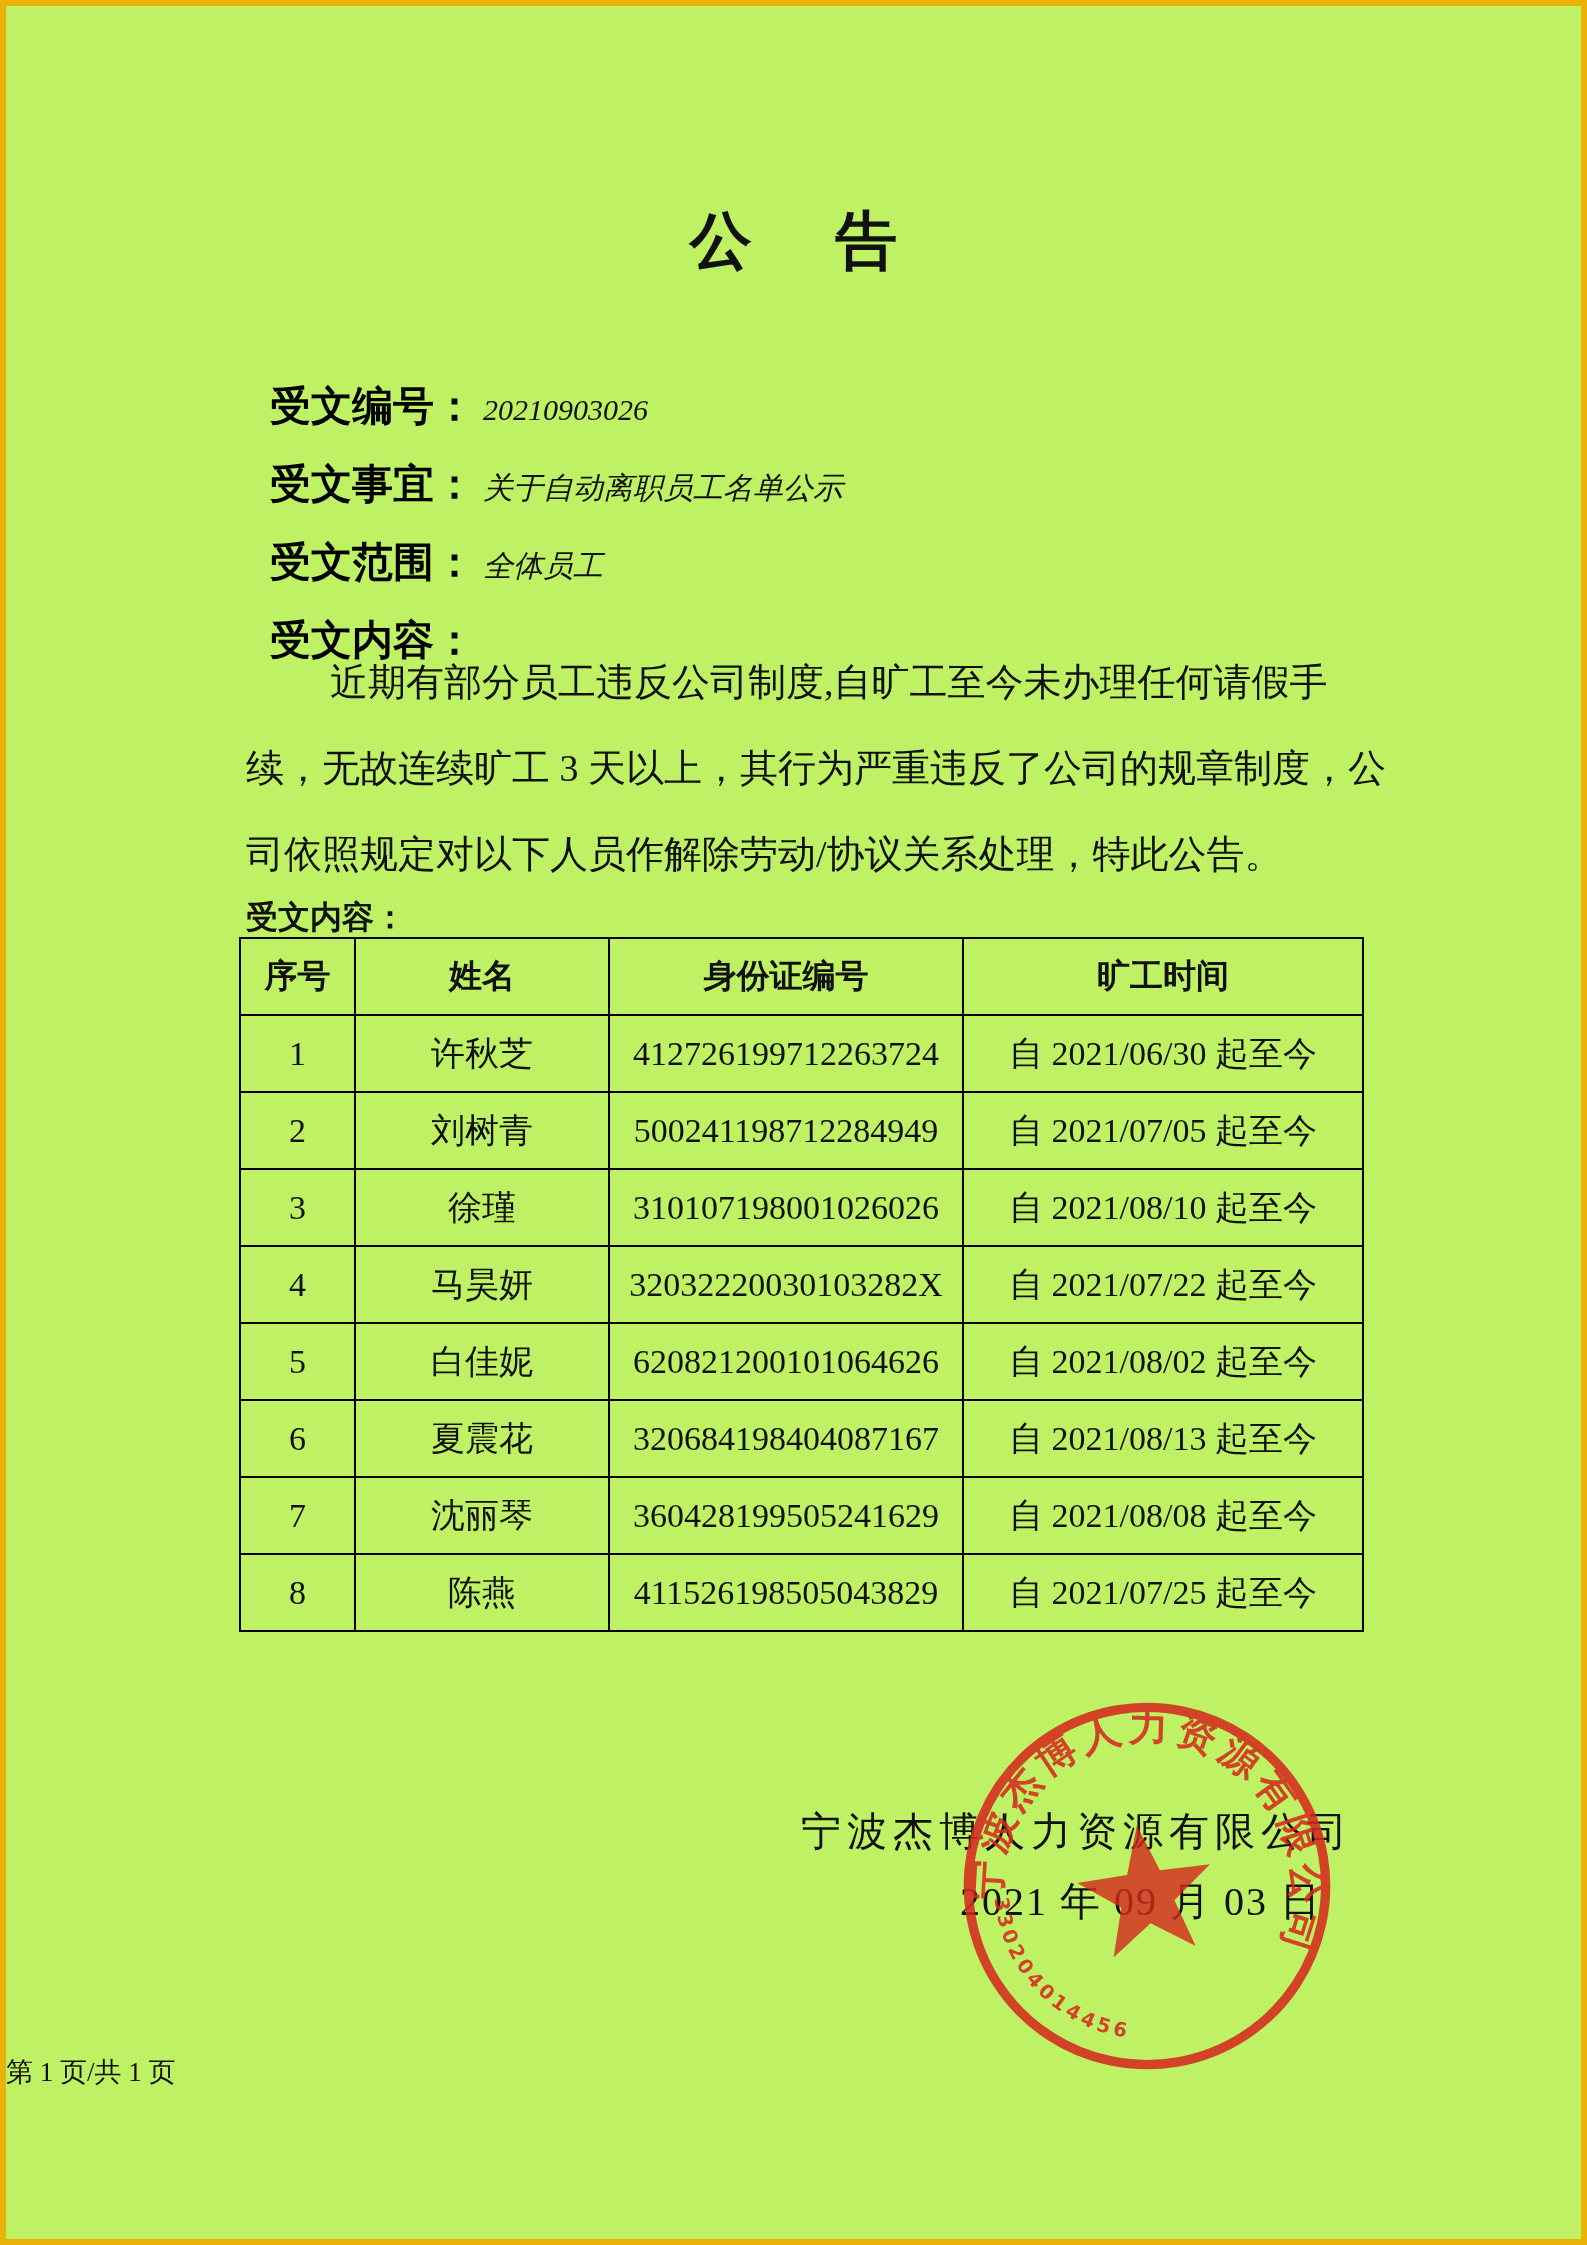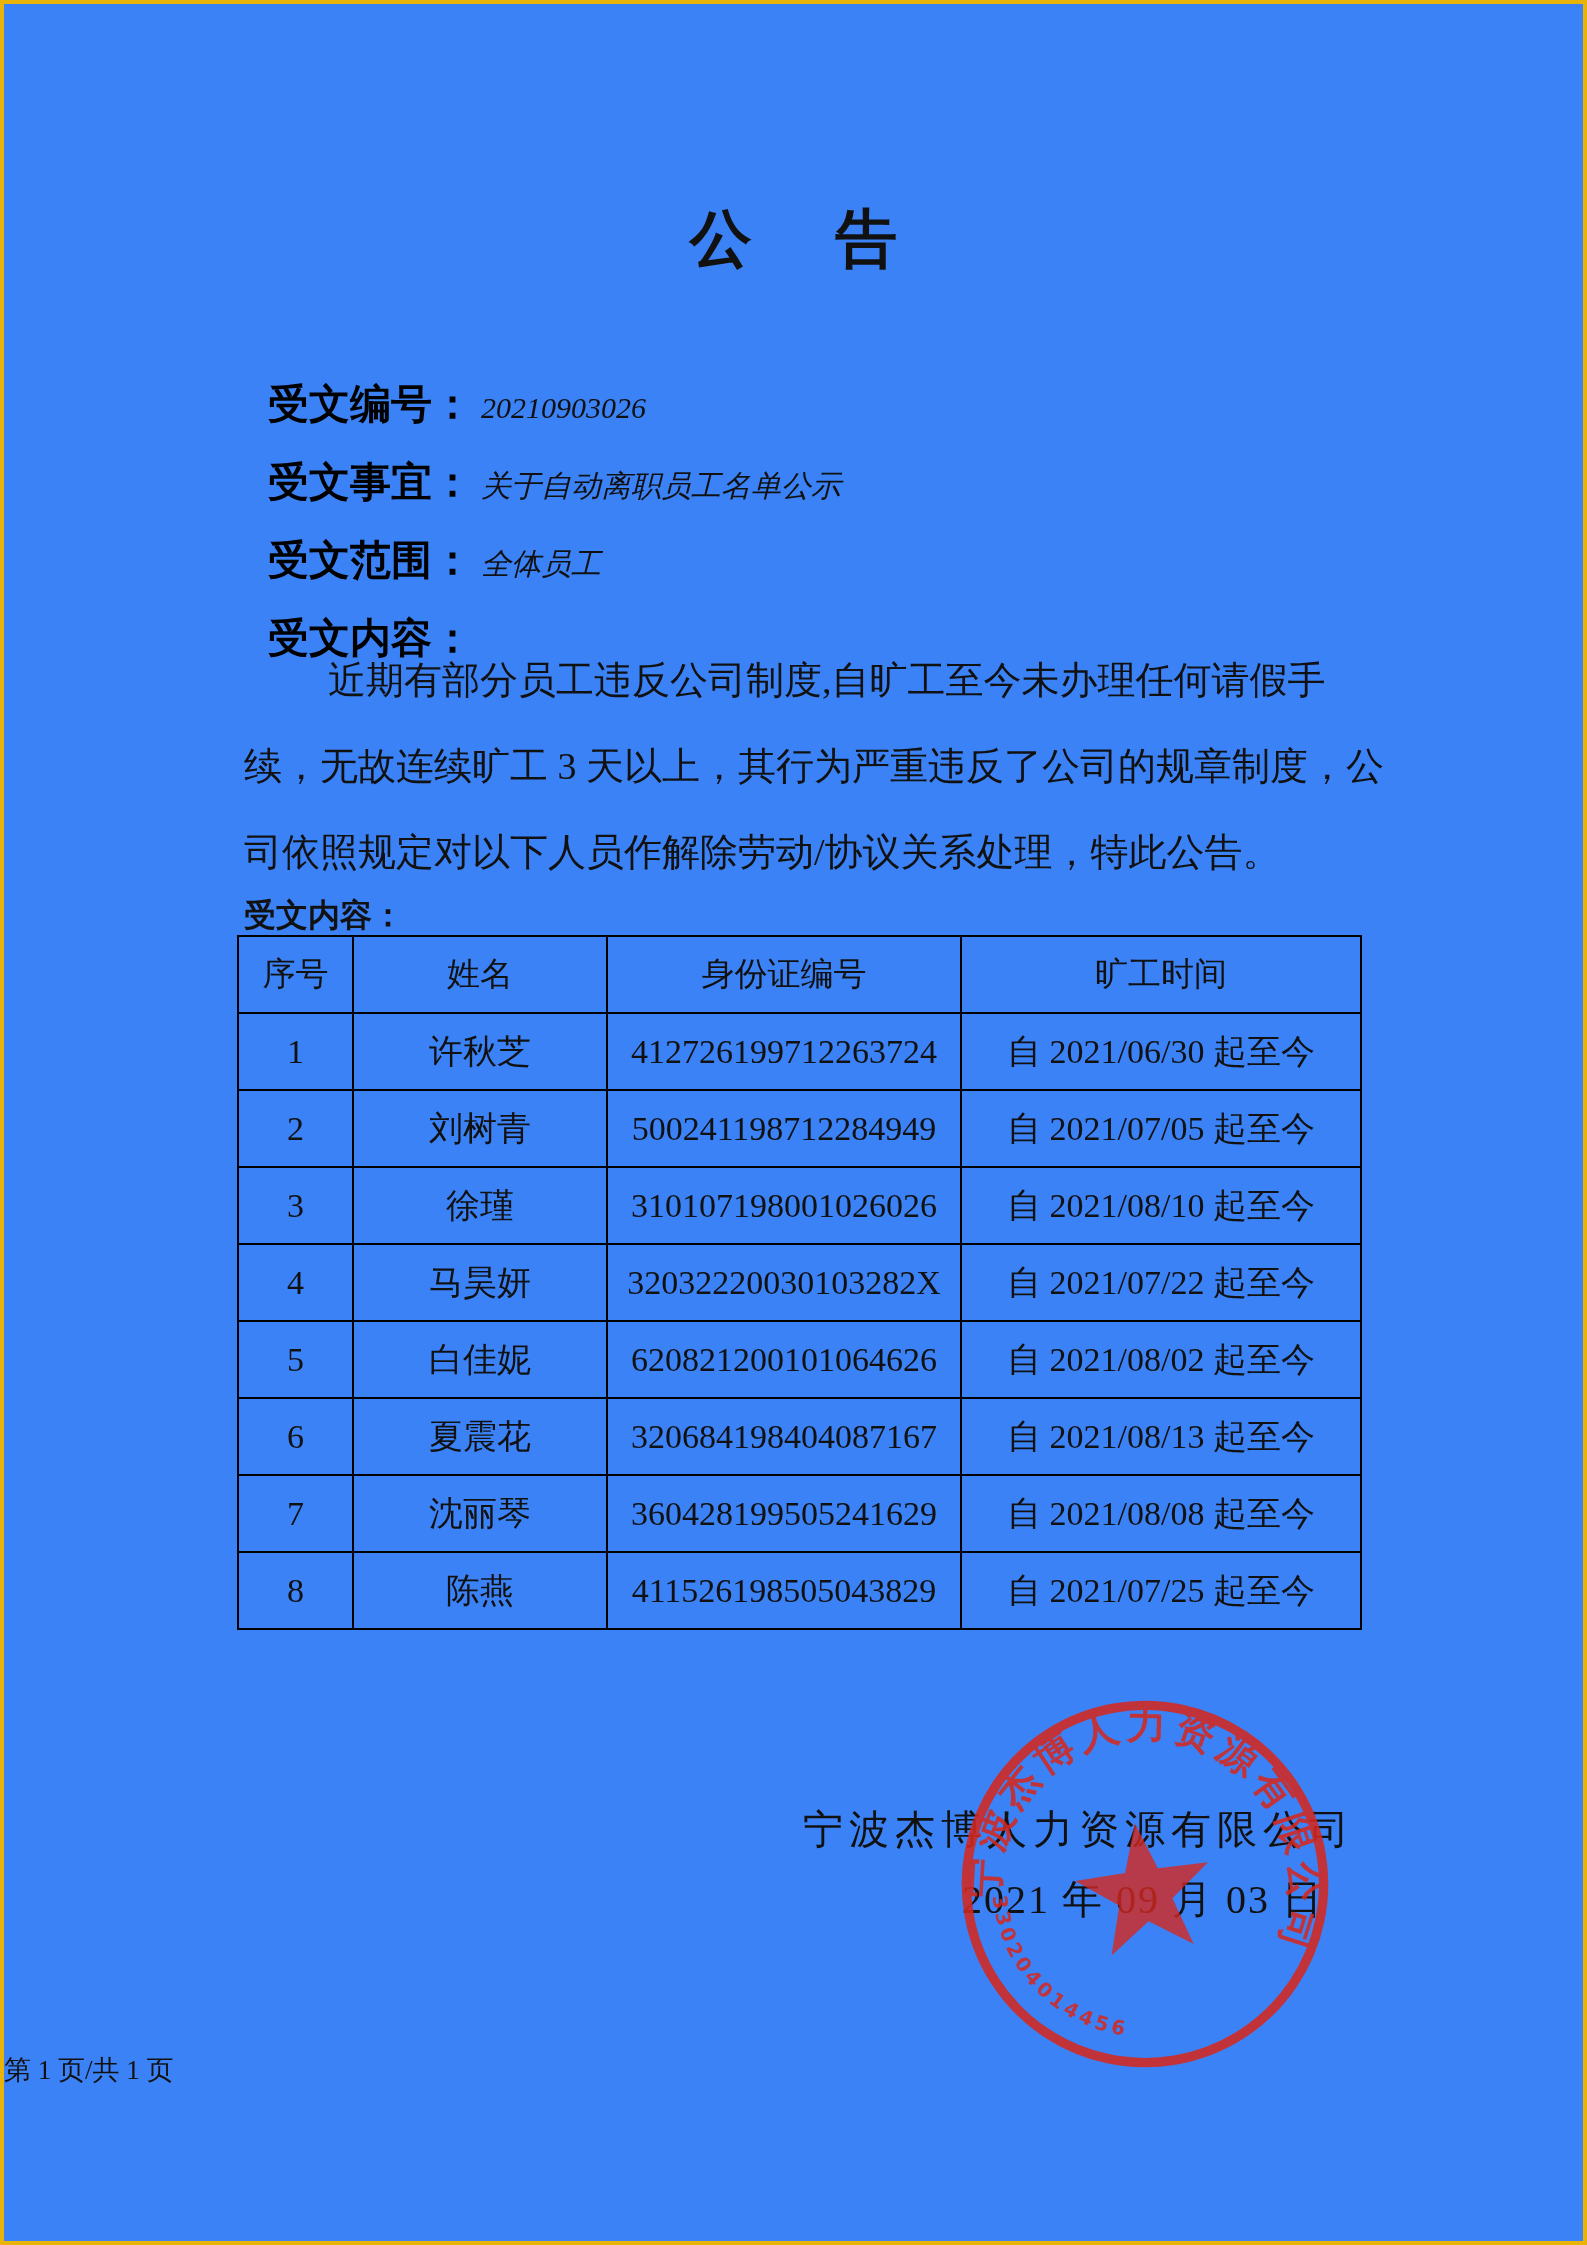--- a/index.html
+++ b/index.html
@@ -1,21 +1,21 @@
 <!DOCTYPE html>
 <html><head>
 <meta charset="utf-8">
 <style>
   html,body{margin:0;padding:0;background:#fff;}
   .page{
     position:relative;
     width:1587px;height:2245px;
     box-sizing:border-box;
-    background:#3b82f6;
-    border:4px solid #eab308;
+    background:#bef264;
+    border:6px solid #eab308;
     font-family:"Liberation Serif","DejaVu Serif",serif;
     color:#111;
     overflow:hidden;
   }
   .title{
     margin-top:188px;
     height:95px;line-height:95px;
     text-align:center;
     font-size:62px;font-weight:bold;
     letter-spacing:34px;text-indent:34px;
@@ -48,21 +48,21 @@
     table-layout:fixed;
   }
   table.roster th,table.roster td{
     border:2px solid #000;
     height:75px;
     text-align:center;vertical-align:middle;
     padding:0;
   }
   table.roster th{
     font-family:"Liberation Sans","DejaVu Sans",sans-serif;
-    font-size:33px;font-weight:normal;
+    font-size:33px;font-weight:bold;
   }
   table.roster td{
     font-size:34px;
     font-family:"Liberation Serif","DejaVu Serif",serif;
   }
   .sig-company{
     position:absolute;top:1798px;right:228px;
     font-size:40px;letter-spacing:6px;white-space:pre;
     z-index:1;
   }

